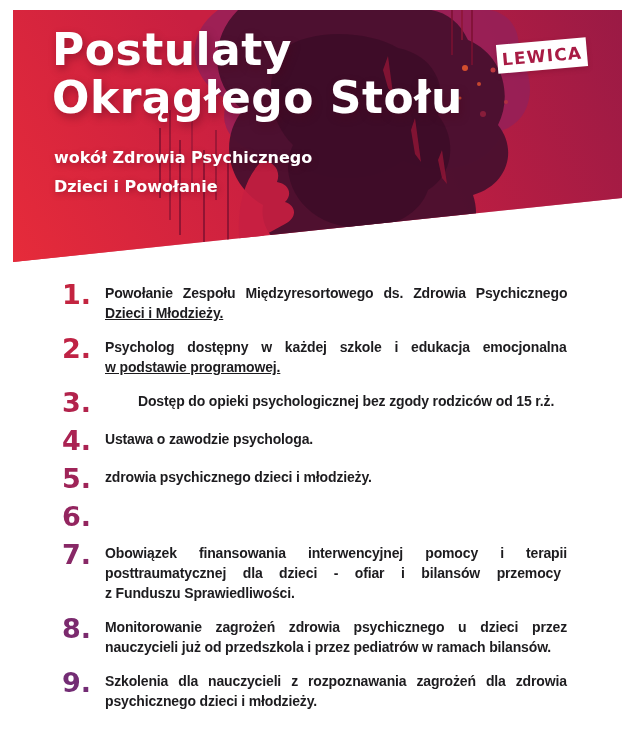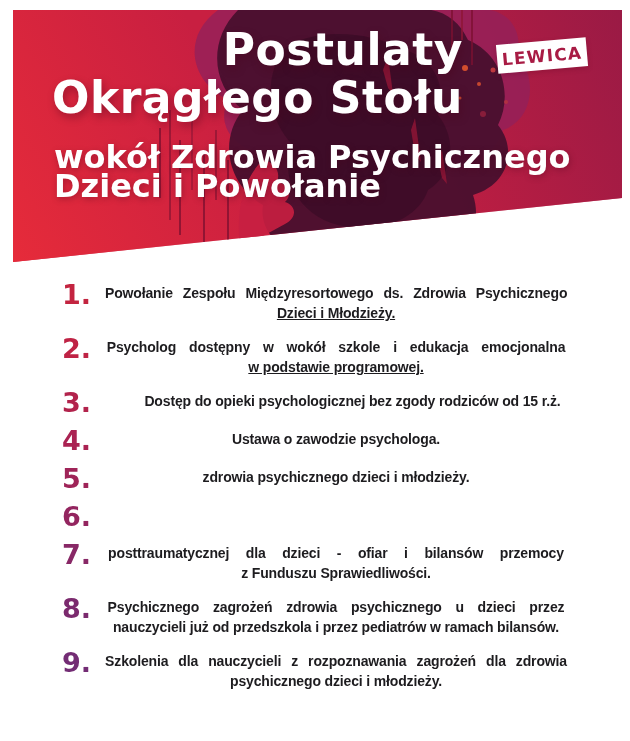--- a/index.html
+++ b/index.html
@@ -11,41 +11,41 @@
         clip-path:polygon(0 0,100% 0,100% 74.6%,0 100%);
         background:#c81f41;}
   .hero-shade-tr{position:absolute;inset:0;
         background:linear-gradient(245deg,#9a1a45 0%,rgba(154,26,69,0) 48%);}
   .hero-shade-bl{position:absolute;inset:0;
         background:linear-gradient(60deg,#e62b3a 0%,rgba(230,43,58,0) 42%);}
   .hero-art{position:absolute;inset:0;}
 
   .hero-title{position:absolute;left:39px;top:16px;color:#ffffff;
         font-size:44px;font-weight:bold;line-height:48px;letter-spacing:.5px;
-        text-shadow:2px 4px 9px rgba(75,0,25,.4);white-space:nowrap;text-align:right;}
+        text-shadow:2px 4px 9px rgba(75,0,25,.4);white-space:nowrap;}
   .hero-sub{position:absolute;left:41px;top:133px;color:#ffffff;
-        font-size:32px;font-weight:bold;line-height:29px;
+        font-size:16px;font-weight:bold;line-height:29px;
         text-shadow:1px 2px 6px rgba(75,0,25,.35);white-space:nowrap;}
 
   .logo{position:absolute;left:484px;top:31px;width:90px;height:29px;
         background:#ffffff;transform:rotate(-5deg);
         display:flex;align-items:center;justify-content:center;
         box-shadow:0 2px 5px rgba(90,0,30,.25);}
   .logo span{color:#a81b44;font-size:17px;font-weight:bold;letter-spacing:1.2px;
         font-family:"DejaVu Sans",sans-serif;}
 
   
   .list{position:absolute;left:0;top:283px;width:630px;padding-left:62px;box-sizing:border-box;}
   .item{display:flex;align-items:flex-start;margin-bottom:14px;}
   .num{width:43px;flex:0 0 43px;font-size:27px;font-weight:bold;line-height:24px;
        font-family:"DejaVu Sans",sans-serif;}
   .lines{width:462px;flex:0 0 462px;}
   .p-line{display:block;height:20px;line-height:20px;white-space:nowrap;overflow:visible;
        font-family:"Liberation Sans",sans-serif;font-weight:bold;font-size:14px;
-       letter-spacing:-.15px;color:#1d1c1f;text-align:center;}
+       letter-spacing:-.15px;color:#1d1c1f;}
   .p-line > span{display:inline-block;white-space:nowrap;}
 </style>
 </head>
 <body>
 
 <div class="page">
 
   <header class="hero">
     <div class="hero-shade-tr"></div>
     <div class="hero-shade-bl"></div>
@@ -114,21 +114,21 @@
       <div class="item">
         <div class="num" style="color: rgb(195, 36, 64);">1.</div>
         <div class="lines">
           <div class="p-line"><span style="word-spacing: 6.2px;">Powołanie Zespołu Międzyresortowego ds. Zdrowia Psychicznego</span></div>
           <div class="p-line last"><span style="word-spacing: 0px; text-decoration: underline;">Dzieci i Młodzieży.</span></div>
         </div>
       </div>
       <div class="item">
         <div class="num" style="color: rgb(191, 35, 69);">2.</div>
         <div class="lines">
-          <div class="p-line"><span style="word-spacing: 9.14286px;">Psycholog dostępny w wokół szkole i edukacja emocjonalna</span></div>
+          <div class="p-line"><span style="word-spacing: 9.14286px;">Psycholog dostępny w każdej szkole i edukacja emocjonalna</span></div>
           <div class="p-line last"><span style="word-spacing: 0px; text-decoration: underline;">w podstawie programowej.</span></div>
         </div>
       </div>
       <div class="item">
         <div class="num" style="color: rgb(178, 35, 76);">3.</div>
         <div class="lines">
           <div class="p-line last"><span style="word-spacing: 0px; margin-left: 33px;">Dostęp do opieki psychologicznej bez zgody rodziców od 15 r.ż.</span></div>
         </div>
       </div>
       <div class="item">
@@ -142,28 +142,29 @@
         <div class="lines">
           <div class="p-line last"><span style="word-spacing: 0px;">zdrowia psychicznego dzieci i młodzieży.</span></div>
         </div>
       </div>
       <div class="item">
         <div class="num" style="color: rgb(147, 37, 95);">6.</div>
       </div>
       <div class="item">
         <div class="num" style="color: rgb(136, 40, 102);">7.</div>
         <div class="lines">
+          <div class="p-line"><span style="word-spacing: 18.4px;">Obowiązek finansowania interwencyjnej pomocy i terapii</span></div>
           <div class="p-line"><span style="word-spacing: 12.8571px;">posttraumatycznej dla dzieci - ofiar i bilansów przemocy</span></div>
           <div class="p-line last"><span style="word-spacing: 0px;">z Funduszu Sprawiedliwości.</span></div>
         </div>
       </div>
       <div class="item">
         <div class="num" style="color: rgb(123, 42, 110);">8.</div>
         <div class="lines">
-          <div class="p-line"><span style="word-spacing: 10px;">Psychicznego zagrożeń zdrowia psychicznego u dzieci przez</span></div>
+          <div class="p-line"><span style="word-spacing: 10px;">Monitorowanie zagrożeń zdrowia psychicznego u dzieci przez</span></div>
           <div class="p-line last"><span style="word-spacing: 0px;">nauczycieli już od przedszkola i przez pediatrów w ramach bilansów.</span></div>
         </div>
       </div>
       <div class="item">
         <div class="num" style="color: rgb(115, 44, 116);">9.</div>
         <div class="lines">
           <div class="p-line"><span style="word-spacing: 6.28571px;">Szkolenia dla nauczycieli z rozpoznawania zagrożeń dla zdrowia</span></div>
           <div class="p-line last"><span style="word-spacing: 0px;">psychicznego dzieci i młodzieży.</span></div>
         </div>
       </div>

